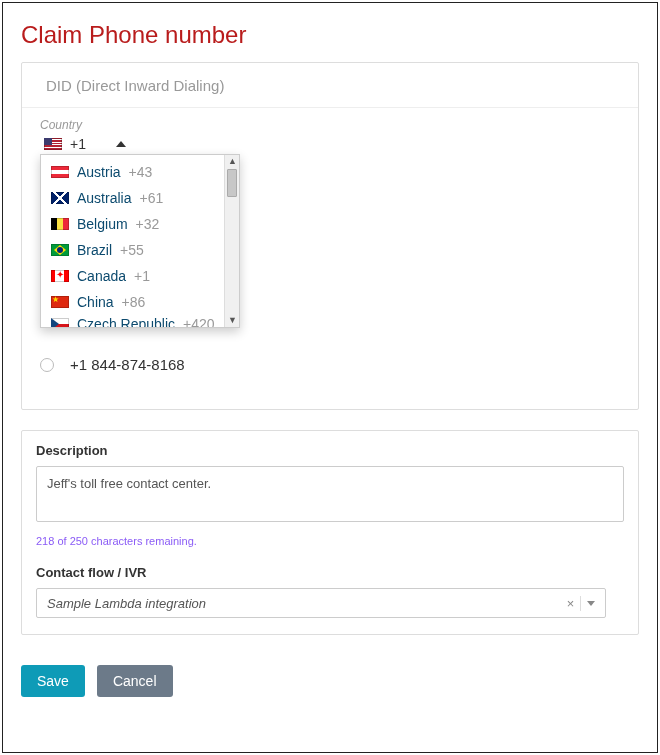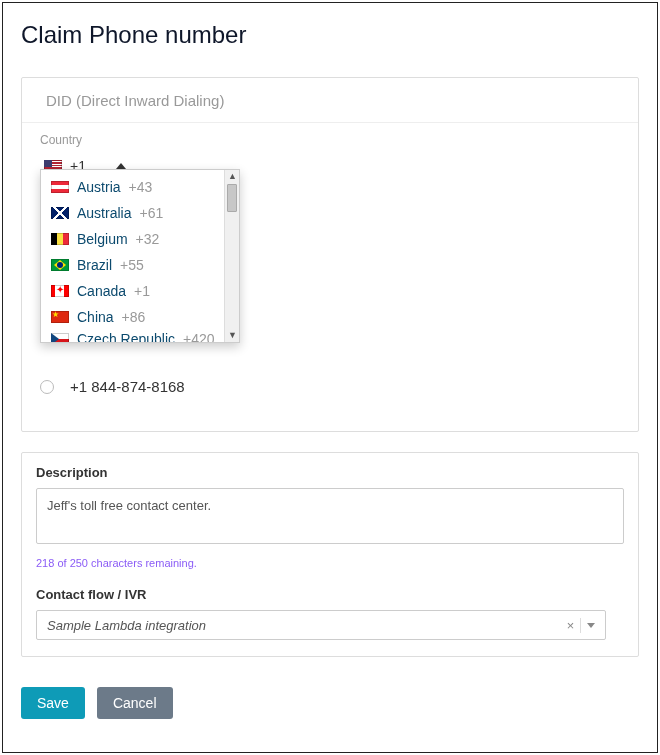--- a/index.html
+++ b/index.html
@@ -16,22 +16,22 @@
     border: 1px solid #222;
     width: 656px;
     height: 751px;
     margin: 2px;
     padding: 18px 18px 0 18px;
     position: relative;
   }
   h1.page-title {
     font-size: 24px;
     font-weight: 400;
-    color: #0f172a;
-    margin-bottom: 28px;
+    color: #b91c1c;
+    margin-bottom: 13px;
   }
 
   .panel {
     border: 1px solid #ddd;
     border-radius: 2px;
     background: #fff;
     margin-bottom: 20px;
   }
 
   
@@ -52,21 +52,22 @@
     border-bottom-color: #0e9bb7;
   }
 
   .country-section {
     padding: 10px 18px 4px 18px;
     position: relative;
   }
   .country-label {
     font-size: 12px;
     color: #999;
-    margin-bottom: 9px;
+    margin-bottom: 2px;
+    font-style: italic;
   }
   .country-selected {
     display: inline-flex;
     align-items: center;
     gap: 8px;
     padding: 2px 4px;
     cursor: pointer;
     font-size: 14px;
     width: 90px;
     justify-content: flex-start;

